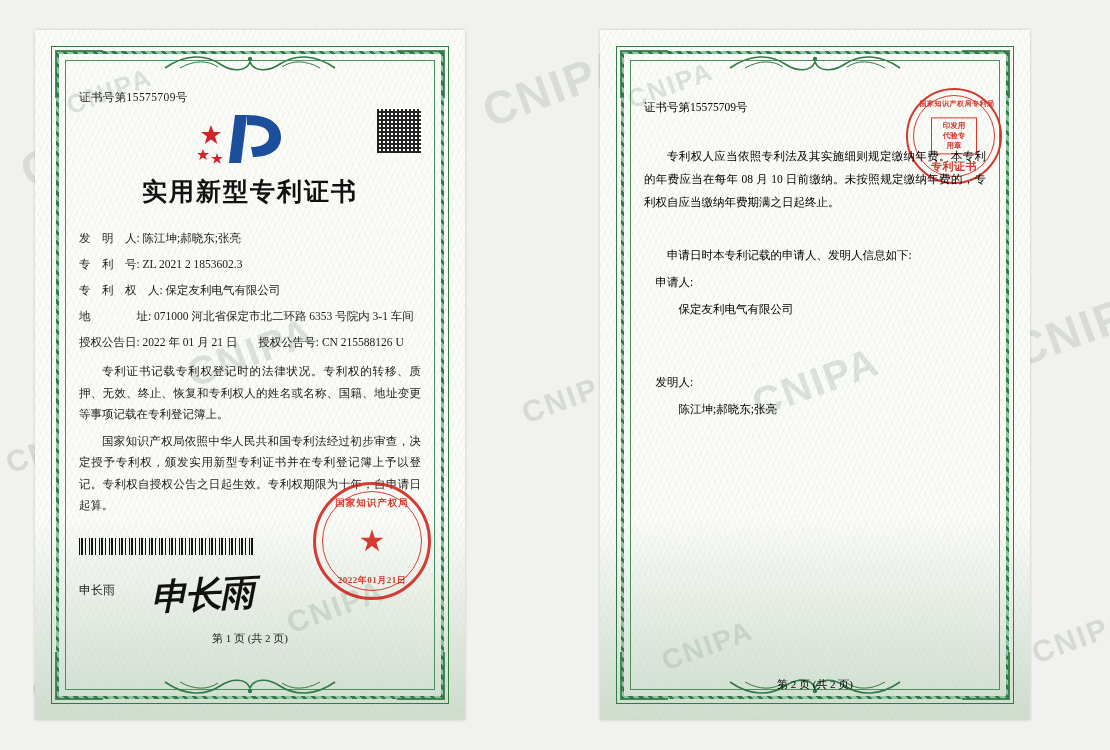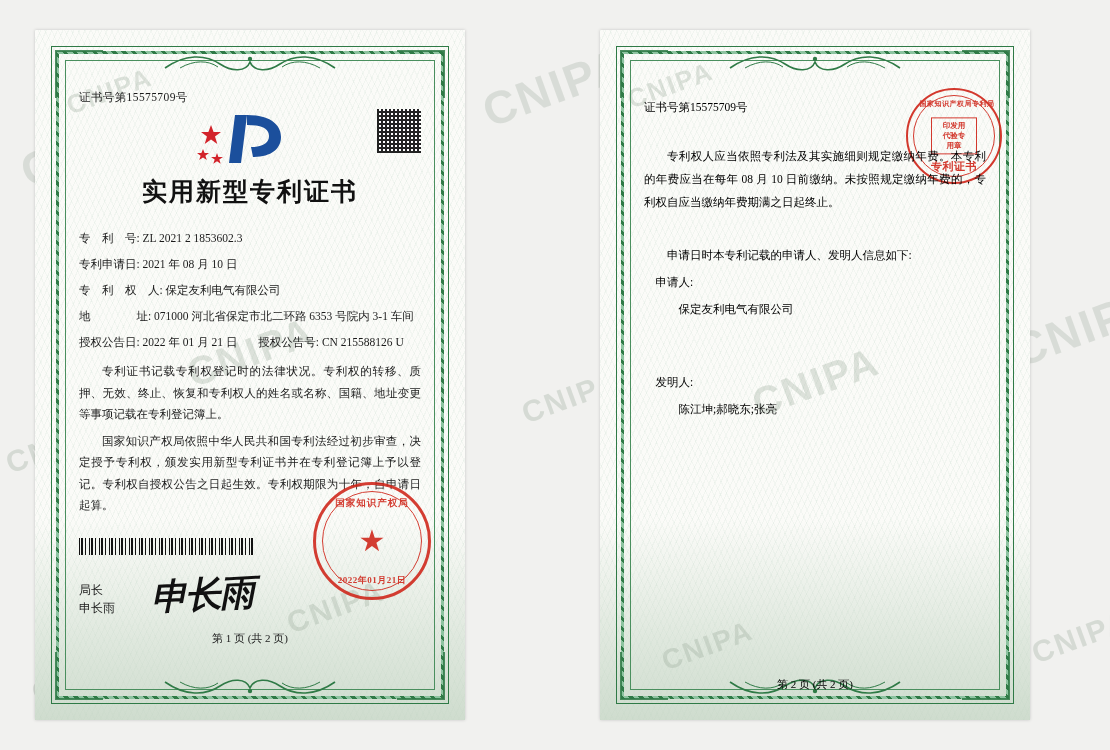--- a/index.html
+++ b/index.html
@@ -332,26 +332,26 @@
           <polygon points="16,18 18.6,25 26,25 20,29.5 22.3,37 16,32.5 9.7,37 12,29.5 6,25 13.4,25" fill="#d2232a"></polygon>
           <polygon points="8,42 9.6,46 14,46 10.4,48.7 11.8,53 8,50.4 4.2,53 5.6,48.7 2,46 6.4,46" fill="#d2232a"></polygon>
           <polygon points="22,46 23.4,50 28,50 24.3,52.6 25.7,56.8 22,54.2 18.3,56.8 19.7,52.6 16,50 20.6,50" fill="#d2232a"></polygon>
         </svg>
         <div class="qr"></div>
       </div>
 
       <div class="title">实用新型专利证书</div>
 
       <div class="field">
+        <span class="lbl">发　明　人:</span>
+        <span class="val">陈江坤;郝晓东;张亮</span>
+      </div>
+      <div class="field">
         <span class="lbl">专　利　号:</span>
         <span class="val">ZL 2021 2 1853602.3</span>
-      </div>
-      <div class="field">
-        <span class="lbl">专利申请日:</span>
-        <span class="val">2021 年 08 月 10 日</span>
       </div>
       <div class="field">
         <span class="lbl">专　利　权　人:</span>
         <span class="val">保定友利电气有限公司</span>
       </div>
       <div class="field">
         <span class="lbl">地　　　　址:</span>
         <span class="val">071000 河北省保定市北二环路 6353 号院内 3-1 车间</span>
       </div>
 
@@ -361,21 +361,20 @@
         <span class="second">授权公告号:</span>
         <span class="val">CN 215588126 U</span>
       </div>
 
       <div class="para">专利证书记载专利权登记时的法律状况。专利权的转移、质押、无效、终止、恢复和专利权人的姓名或名称、国籍、地址变更等事项记载在专利登记簿上。</div>
       <div class="para">国家知识产权局依照中华人民共和国专利法经过初步审查，决定授予专利权，颁发实用新型专利证书并在专利登记簿上予以登记。专利权自授权公告之日起生效。专利权期限为十年，自申请日起算。</div>
 
       <div class="barcode"></div>
 
       <div class="sign-block">
-        <div>局长</div>
         <div>申长雨</div>
         <div class="sign-script">申长雨</div>
       </div>
 
       <div class="page-footer">第 1 页 (共 2 页)</div>
     </div>
 
     <div class="seal" id="seal1">
       <div class="ring"></div>
       <div class="arc-top">国家知识产权局</div>

